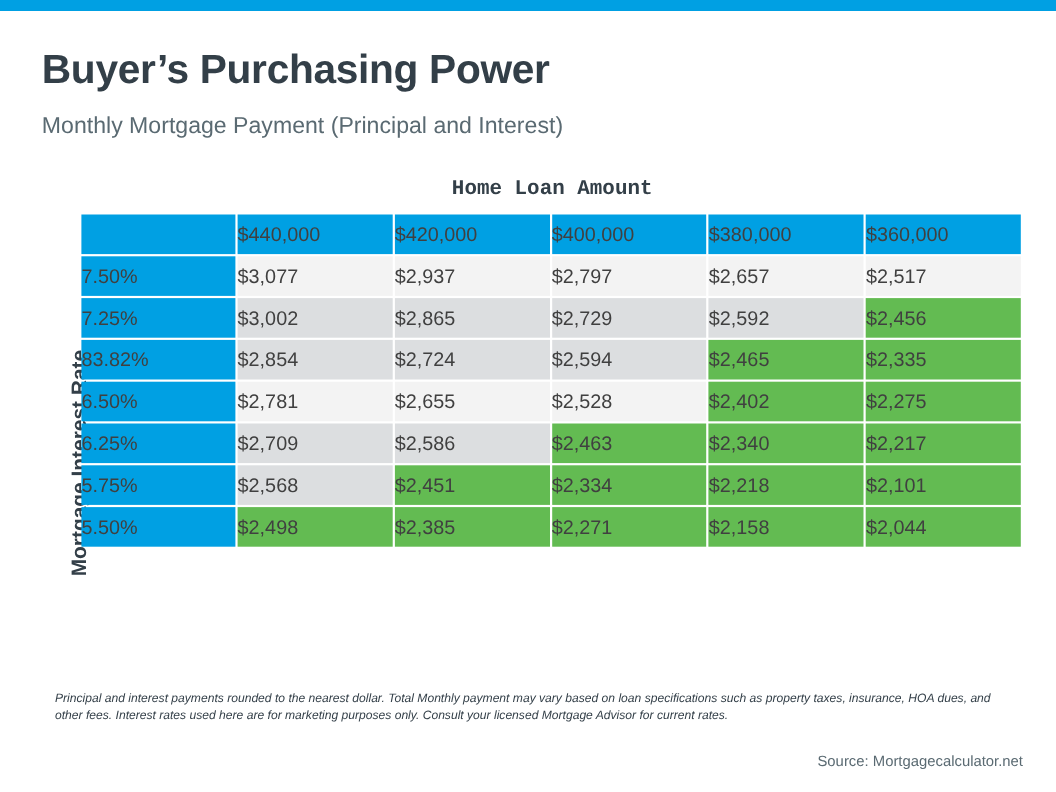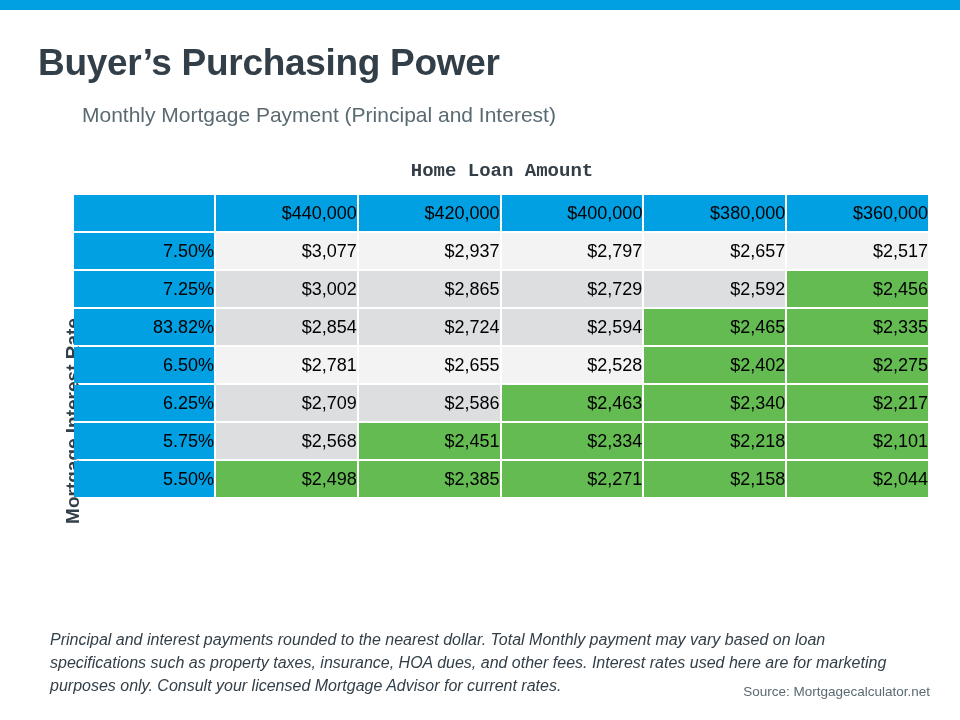--- a/index.html
+++ b/index.html
@@ -29,21 +29,20 @@
     font-weight: bold;
     color: #333f48;
     letter-spacing: -0.3px;
   }
   .subtitle {
     position: absolute;
     left: 38px;
     top: 103px;
     font-size: 21px;
     color: #5a6a72;
-    margin-left: 44px;
   }
   .table-caption {
     position: absolute;
     top: 160px;
     left: 72px;
     width: 860px;
     text-align: center;
     font-size: 19px;
     font-weight: bold;
     color: #333f48;
@@ -65,24 +64,24 @@
     left: 72px;
     top: 193px;
     border-collapse: separate;
     border-spacing: 2px;
     width: 858px;
     table-layout: fixed;
   }
   table.matrix td, table.matrix th {
     height: 36px;
     font-size: 18px;
-    text-align: right;
+    text-align: left;
     padding: 0;
     font-weight: normal;
-    color: #000000;
+    color: #404040;
   }
   th.corner {
     background: #00a0e3;
     width: 140px;
   }
   th.colhead {
     background: #00a0e3;
     color: #ffffff;
     font-size: 19px;
     font-weight: normal;
@@ -95,21 +94,21 @@
     width: 140px;
   }
   td.c-light { background: #f3f3f3; }
   td.c-gray  { background: #dcdee0; }
   td.c-green { background: #63bb52; }
   .footnote {
     position: absolute;
     left: 50px;
     top: 628px;
     width: 870px;
-    font-size: 16px;
+    font-size: 11px;
     font-style: italic;
     color: #333f48;
     line-height: 1.45;
   }
   .source {
     position: absolute;
     right: 30px;
     top: 684px;
     font-size: 13.5px;
     color: #5a6a72;

